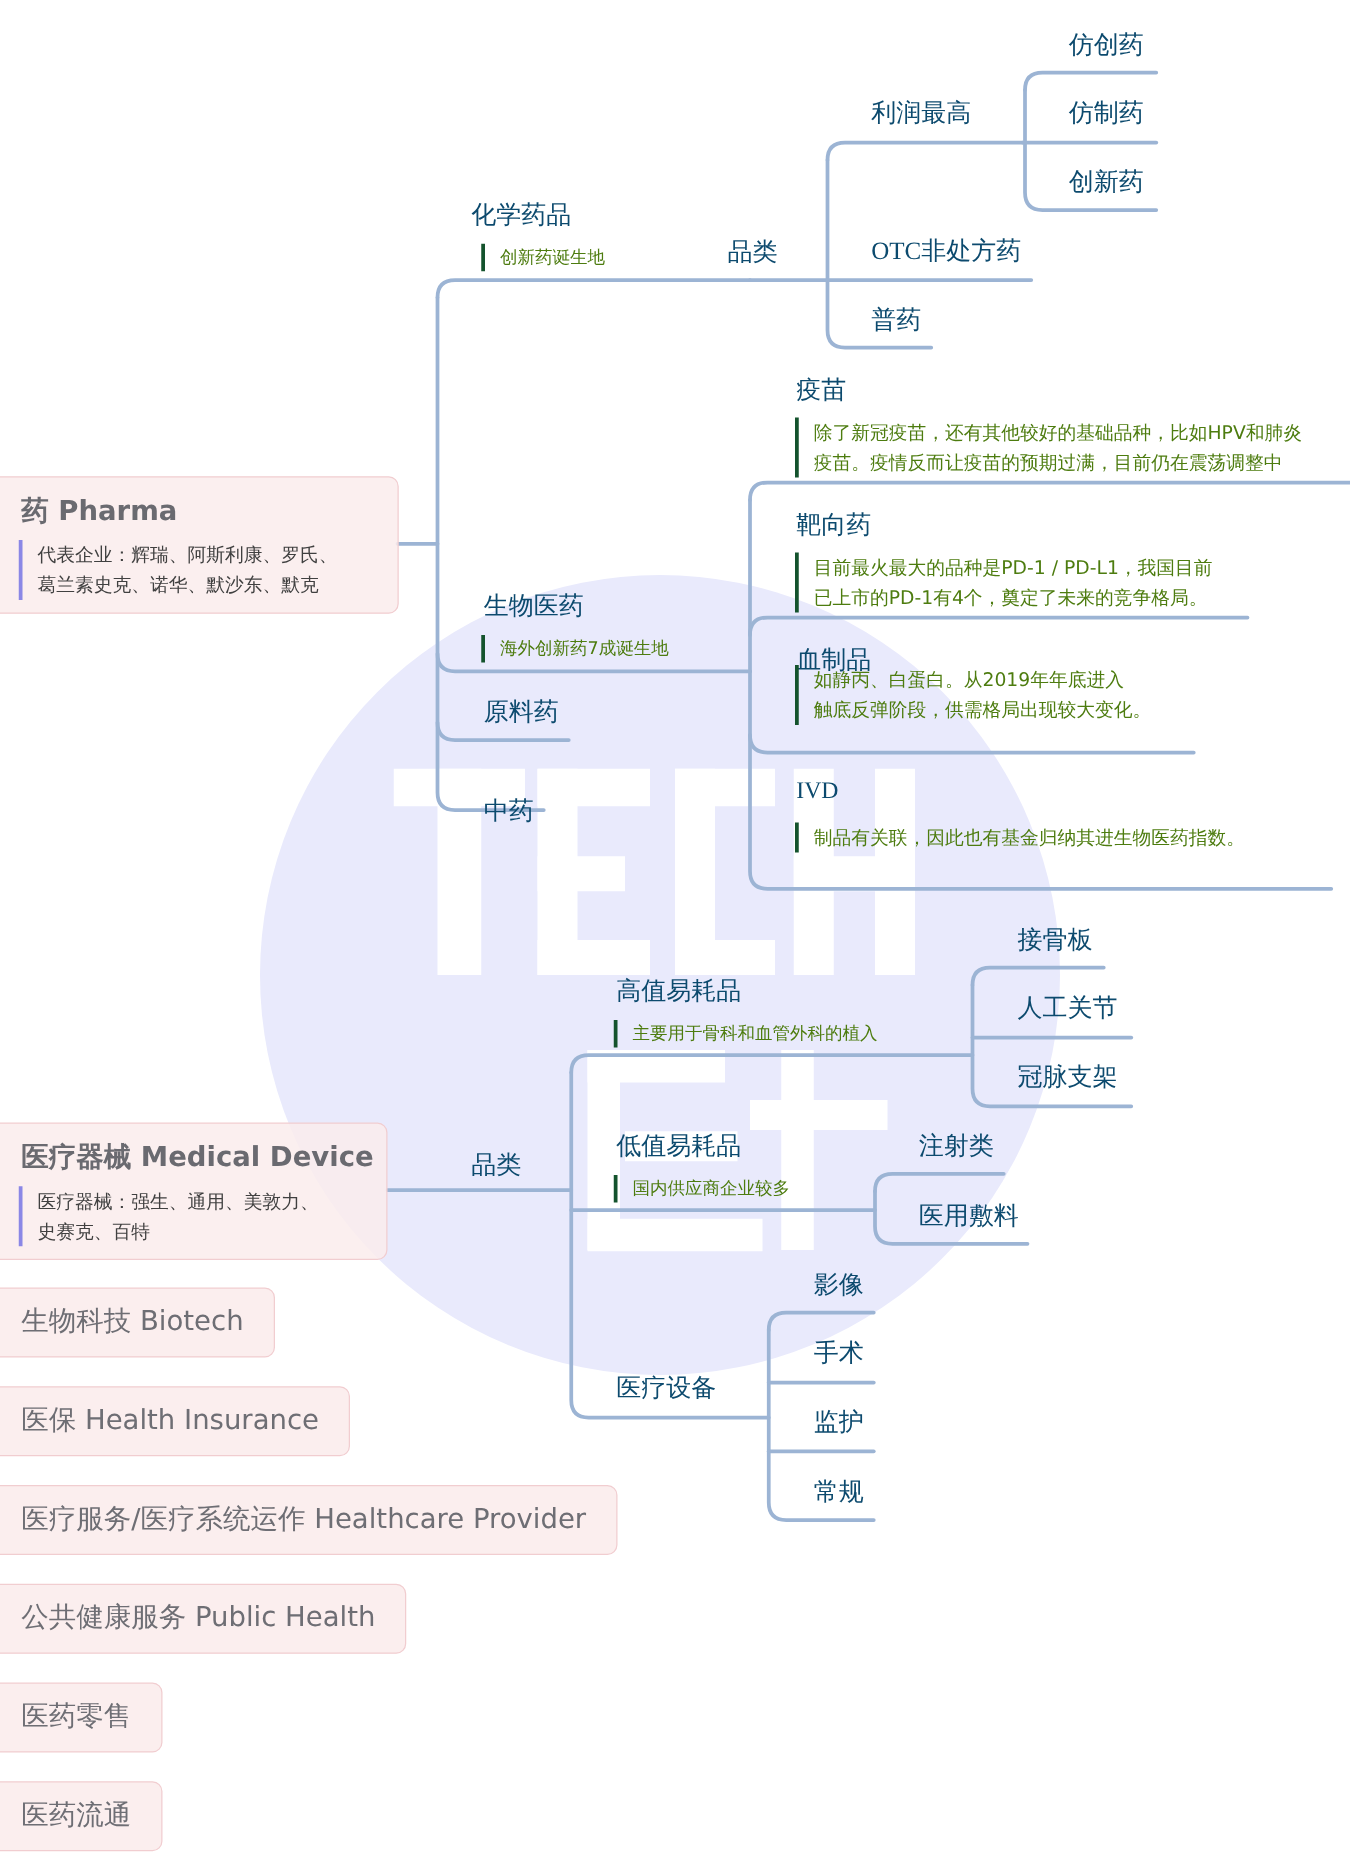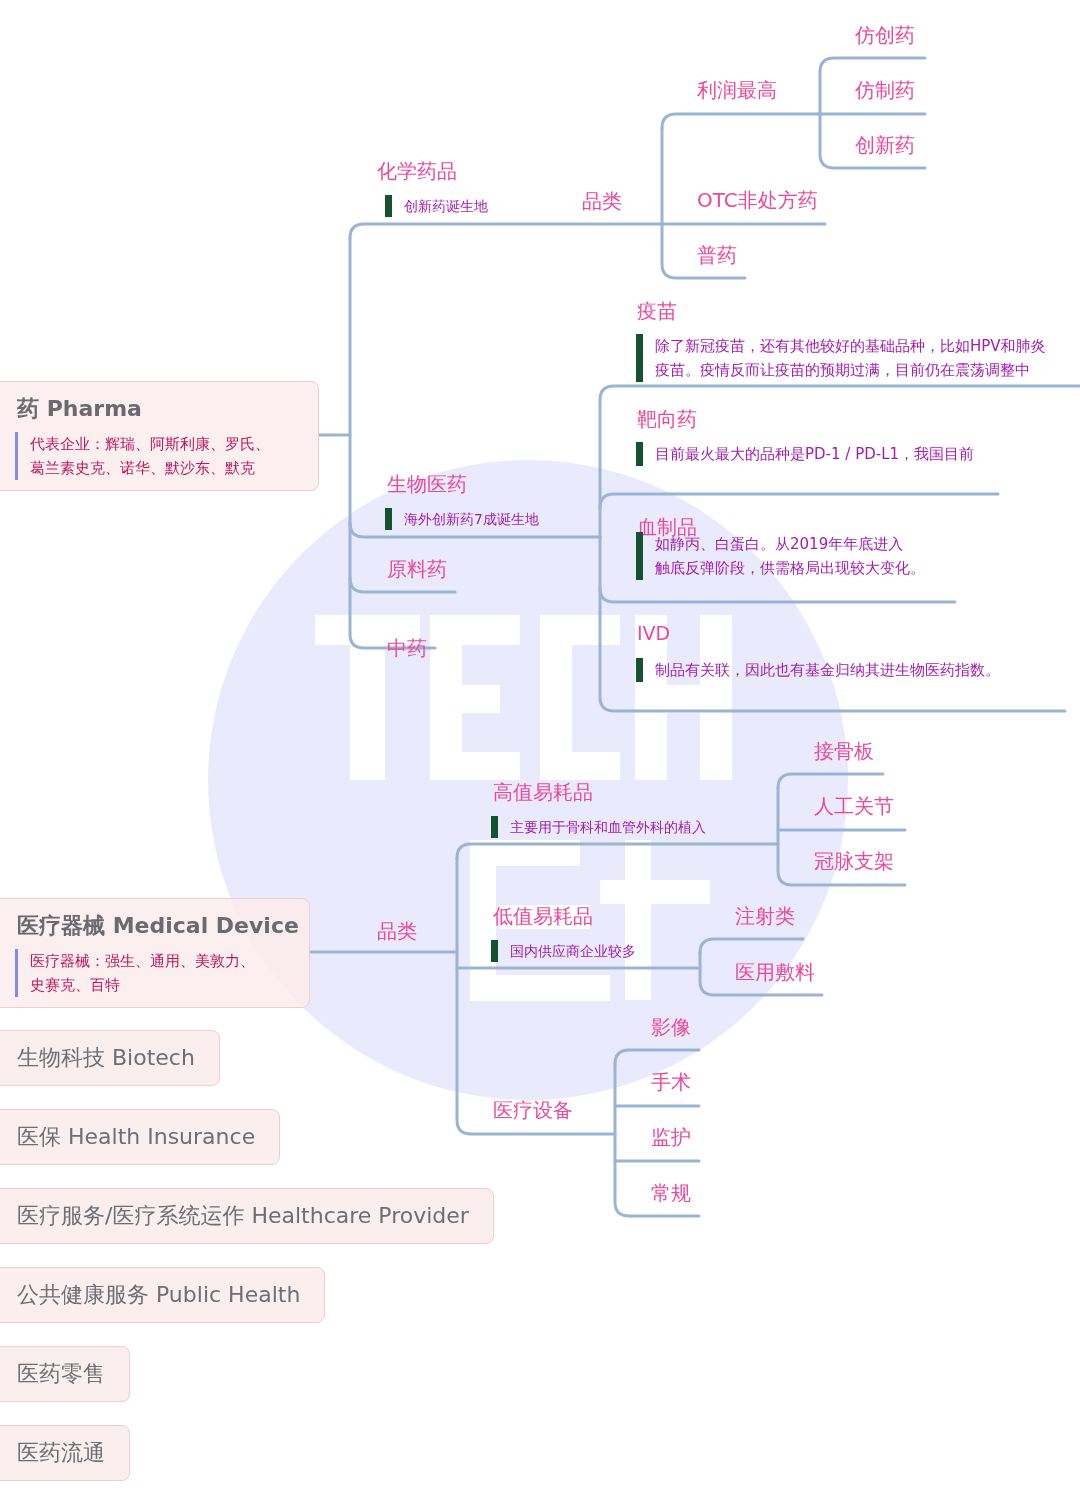--- a/index.html
+++ b/index.html
@@ -1,28 +1,28 @@
 <!DOCTYPE html>
 <html><head>
 <meta charset="utf-8">
 <style>
   html,body{margin:0;padding:0;}
   body{width:1080px;height:1499px;position:relative;background:#ffffff;overflow:hidden;
        font-family:"DejaVu Sans","Liberation Sans",sans-serif;color:#6b6b72;}
   .wm-circle{position:absolute;left:208px;top:460px;width:640px;height:640px;border-radius:50%;background:#e9eafc;}
   .wm-block{position:absolute;background:#ffffff;}
   svg.lines{position:absolute;left:0;top:0;}
-  .t{position:absolute;white-space:nowrap;color:#ec4899;}
+  .t{position:absolute;white-space:nowrap;color:#0c4a6e;font-family:Liberation Serif, serif;}
   .lbl{font-size:20px;}
-  .note{position:absolute;font-size:15px;line-height:24px;color:#a21caf;padding-left:12px;border-left:7px solid #14532d;white-space:nowrap;}
+  .note{position:absolute;font-size:15px;line-height:24px;color:#4d7c0f;padding-left:12px;border-left:3px solid #14532d;white-space:nowrap;}
   .root{position:absolute;background:rgba(250,236,236,0.85);border:1.5px solid #f1cdd0;border-radius:8px;box-sizing:border-box;}
   .root-simple{position:absolute;left:-10px;background:#fbeeee;border:1.5px solid #f1cdd0;border-radius:8px;box-sizing:border-box;
                height:56px;font-size:22px;color:#6e6e74;padding:0 24px 0 26px;line-height:54px;white-space:nowrap;}
   .root-title{position:absolute;left:16px;top:12px;font-size:22px;font-weight:bold;color:#6a6a70;white-space:nowrap;}
-  .root-note{position:absolute;left:14px;font-size:15px;line-height:24px;color:#be185d;padding-left:12px;border-left:3px solid #8a87e6;white-space:nowrap;}
+  .root-note{position:absolute;left:14px;font-size:15px;line-height:24px;color:#404040;padding-left:12px;border-left:3px solid #8a87e6;white-space:nowrap;}
 </style>
 </head>
 <body>
 
 <div class="wm-circle"></div>
 <div>
 
   <div class="wm-block" style="left:315px;top:615px;width:105px;height:30px;"></div>
   <div class="wm-block" style="left:350px;top:615px;width:35px;height:165px;"></div>
 
@@ -115,20 +115,21 @@
 <div class="t lbl" style="left:387px;top:635px;">中药</div>
 
 <div class="t lbl" style="left:637px;top:298px;">疫苗</div>
 <div class="note" style="left:636px;top:334px;">
   <div>除了新冠疫苗，还有其他较好的基础品种，比如HPV和肺炎</div>
   <div>疫苗。疫情反而让疫苗的预期过满，目前仍在震荡调整中</div>
 </div>
 <div class="t lbl" style="left:637px;top:406px;">靶向药</div>
 <div class="note" style="left:636px;top:442px;">
   <div>目前最火最大的品种是PD-1 / PD-L1，我国目前</div>
+  <div>已上市的PD-1有4个，奠定了未来的竞争格局。</div>
 </div>
 <div class="t lbl" style="left:637px;top:514px;">血制品</div>
 <div class="note" style="left:636px;top:532px;">
   <div>如静丙、白蛋白。从2019年年底进入</div>
   <div>触底反弹阶段，供需格局出现较大变化。</div>
 </div>
 <div class="t lbl" style="left:637px;top:622px;font-size:19px;">IVD</div>
 <div class="note" style="left:636px;top:658px;">
   <div>制品有关联，因此也有基金归纳其进生物医药指数。</div>
 </div>

